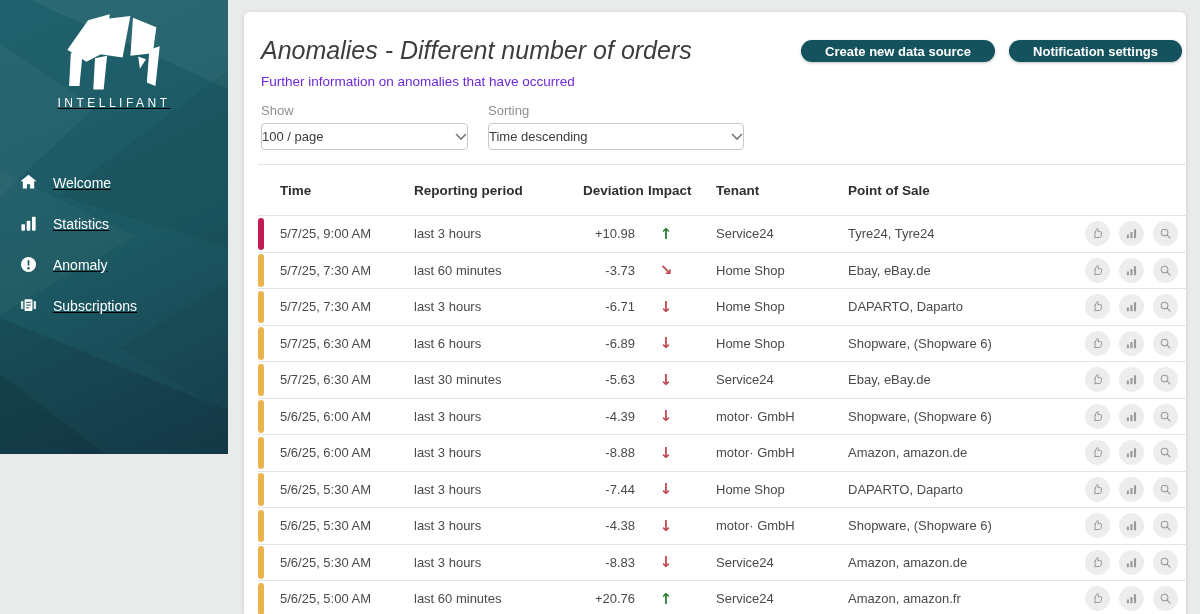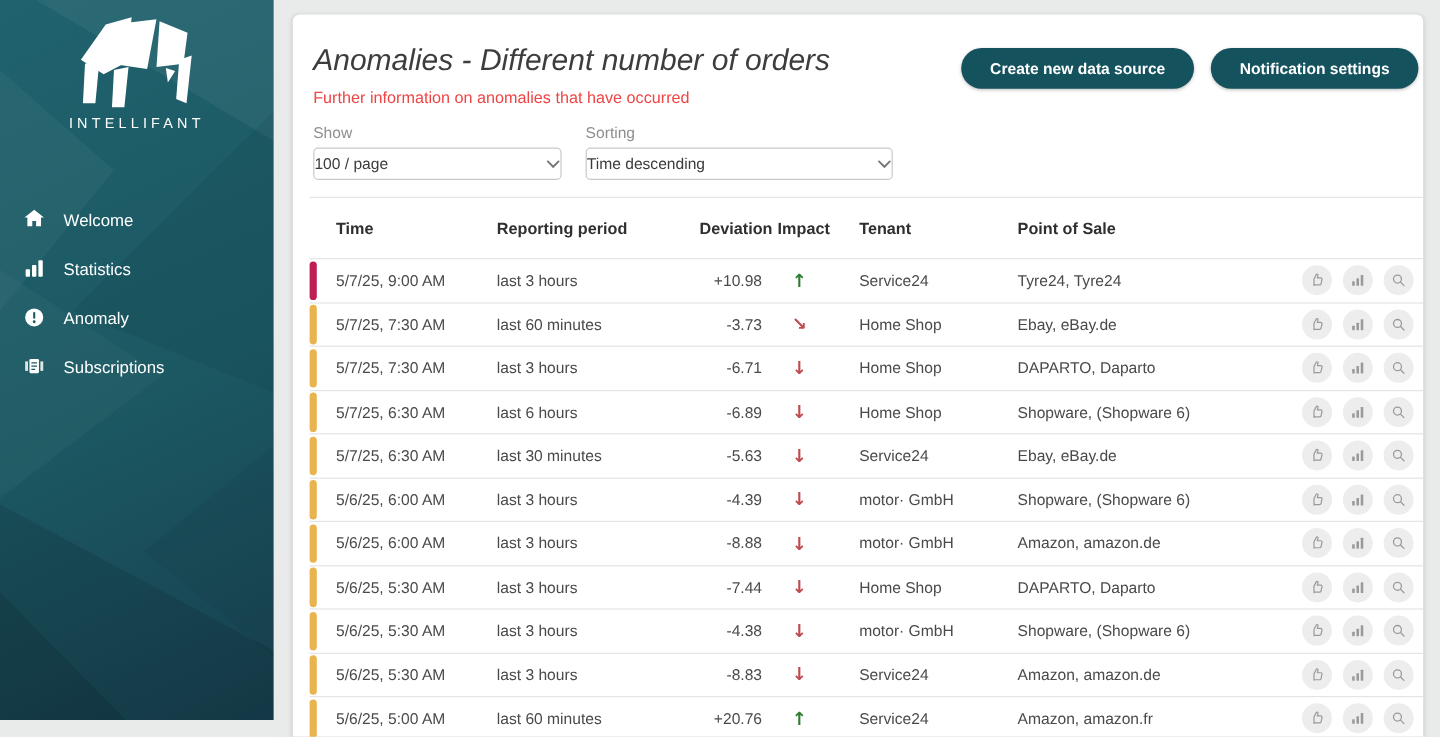--- a/index.html
+++ b/index.html
@@ -1,42 +1,42 @@
 <!DOCTYPE html>
 <html><head>
 <meta charset="utf-8">
 <style>
   * { margin:0; padding:0; box-sizing:border-box; }
   html,body { width:1200px; height:614px; overflow:hidden;
     font-family:"Liberation Sans","DejaVu Sans",sans-serif; background:#e9eaea; }
   .app { display:flex; width:1200px; height:614px; }
 
   
-  .sidebar { position:relative; width:228px; height:600px; flex:0 0 228px;
-    background:linear-gradient(155deg,#20626e 0%,#1b5862 55%,#173f4e 100%); overflow:hidden; }
+  .sidebar { position:relative; width:228px; height:454px; flex:0 0 228px;
+    background:linear-gradient(155deg,#20626e 0%,#1b5862 55%,#173f4e 100%); overflow:hidden;text-decoration:underline; }
   .sidebar-bg { position:absolute; inset:0; width:100%; height:100%; }
   .brand { position:relative; padding-top:10px; text-align:center; }
   .brand svg.elephant { width:108px; height:82px; display:block; margin:0 auto; }
   .brand-name { color:#fff; font-size:12px; letter-spacing:3.5px; font-weight:400; margin-top:4px; }
   .nav { position:relative; margin-top:52px; }
   .nav-item { display:flex; align-items:center; height:41px; cursor:pointer; }
   .nav-item .nicon { width:20px; height:20px; margin-left:18px; display:flex; align-items:center; justify-content:center; }
   .nav-item .nlabel { color:#ffffff; font-size:14px; margin-left:15px; font-weight:400; }
 
   
   .content { flex:1; padding:12px 14px 0 16px; background:#e9eaea; }
   .card { background:#fff; height:100%; border-radius:6px 6px 0 0;
     box-shadow:0 1px 4px rgba(0,0,0,.14); }
 
   .card-head { display:flex; justify-content:space-between; align-items:flex-start;
     padding:24px 4px 0 17px; }
   .page-title { font-size:25px; color:#3d3d3d; font-weight:400;font-style:italic; }
-  .page-subtitle { font-size:13.5px; color:#ef4444; margin-top:9px; }
+  .page-subtitle { font-size:13.5px; color:#6d28d9; margin-top:9px; }
   .head-buttons { display:flex; gap:14px; margin-top:4px; }
-  .btn { height:34px; padding:0 24px; border:none; border-radius:17px; background:#14525d;
+  .btn { height:22px; padding:0 24px; border:none; border-radius:17px; background:#14525d;
     color:#fff; font-size:13px; font-weight:bold; cursor:pointer;
     font-family:"Liberation Sans",sans-serif; box-shadow:0 1px 3px rgba(0,0,0,.25); }
 
   .filters { display:flex; gap:20px; margin:14px 0 0 17px; }
   .filter-label { font-size:13px; color:#8f8f8f; }
   .select { margin-top:5px; height:27px; background:#fff; border:1px solid #c9c9c9;
     border-radius:4px; display:flex; align-items:center; justify-content:space-between;
     padding:0 0; font-size:13px; color:#3c3c3c; cursor:pointer; }
   .select.w-show { width:207px; }
   .select.w-sort { width:256px; }

